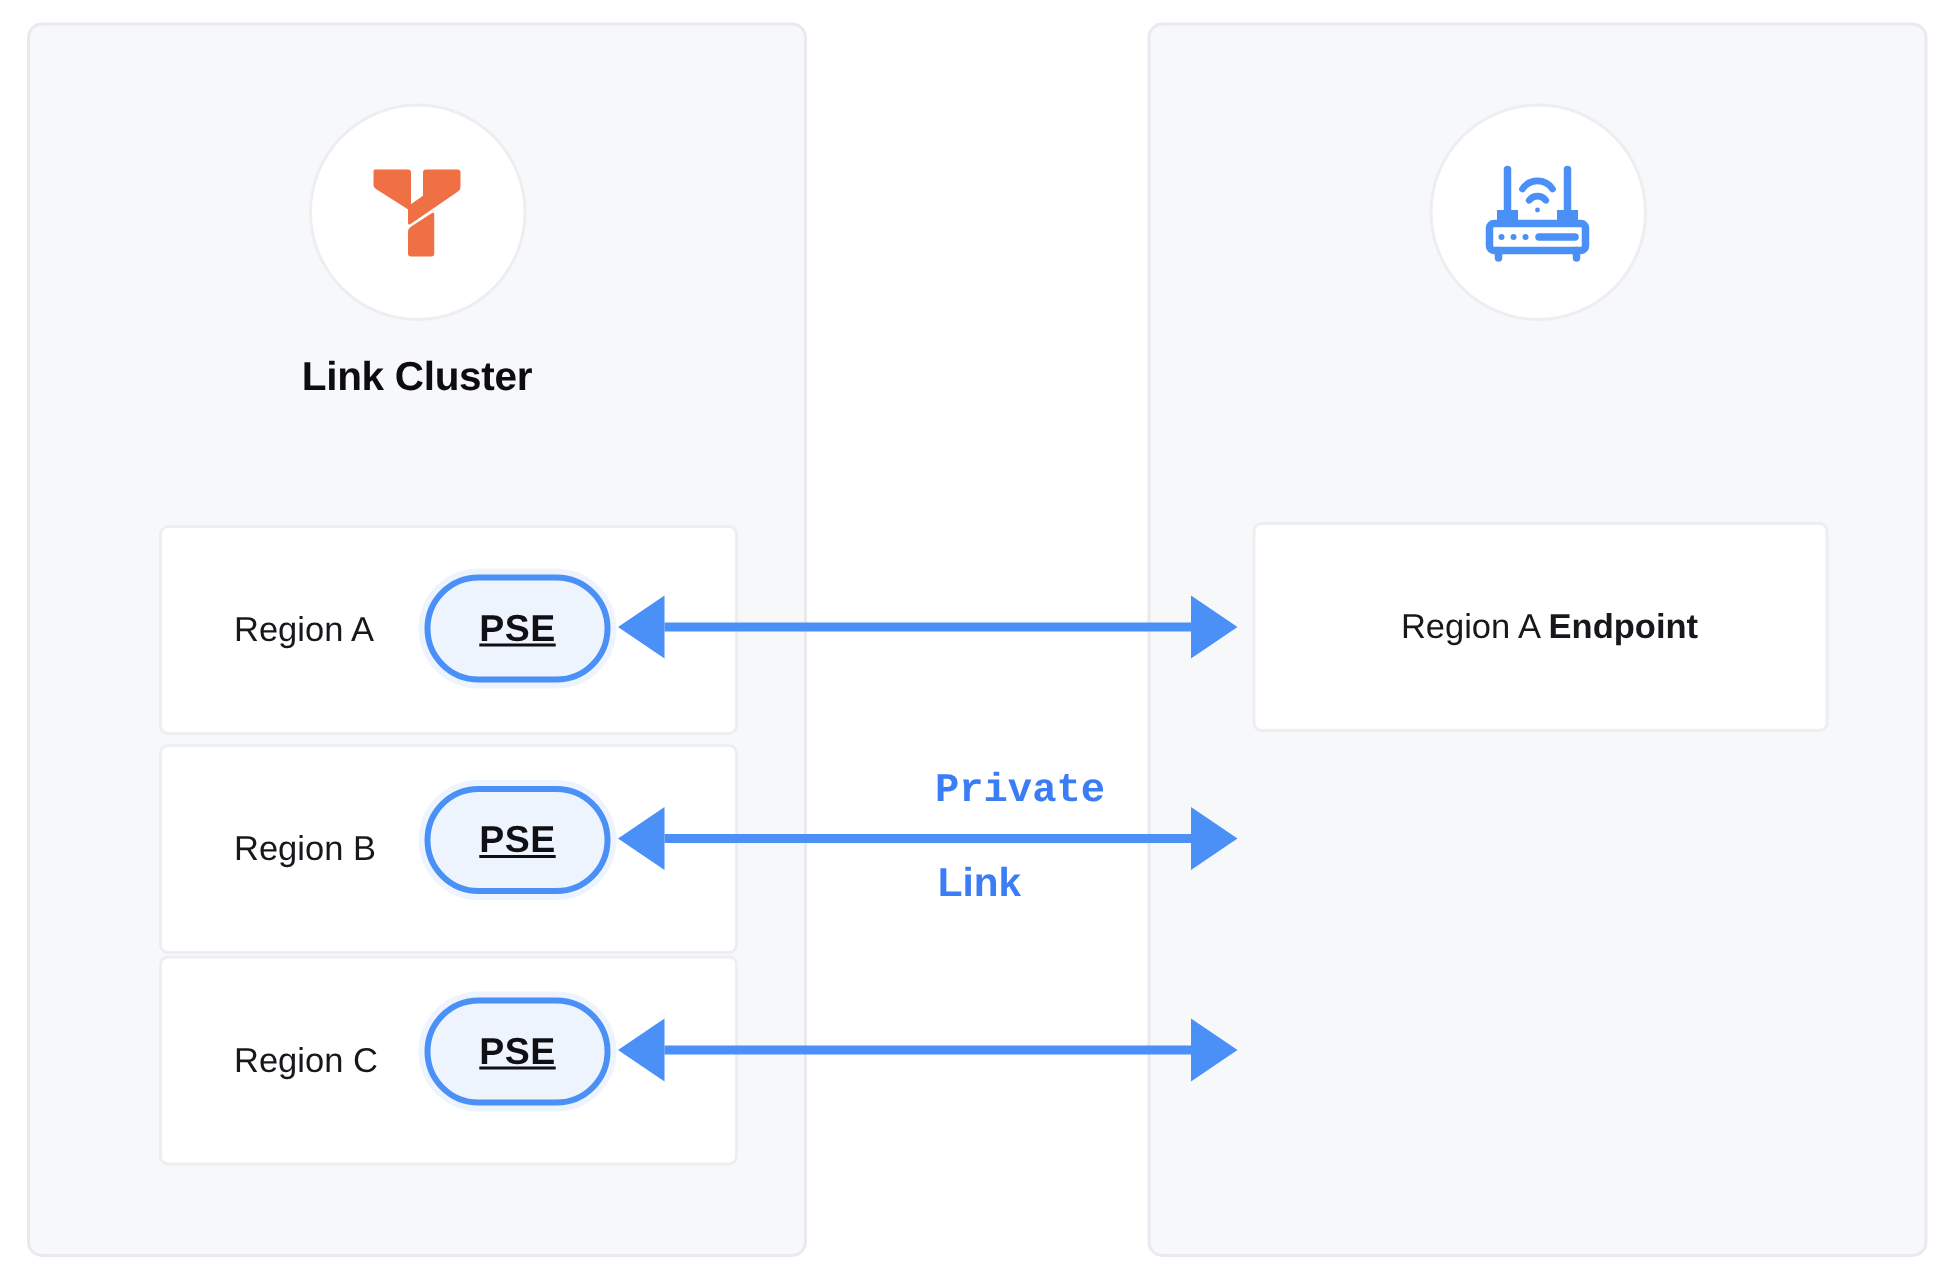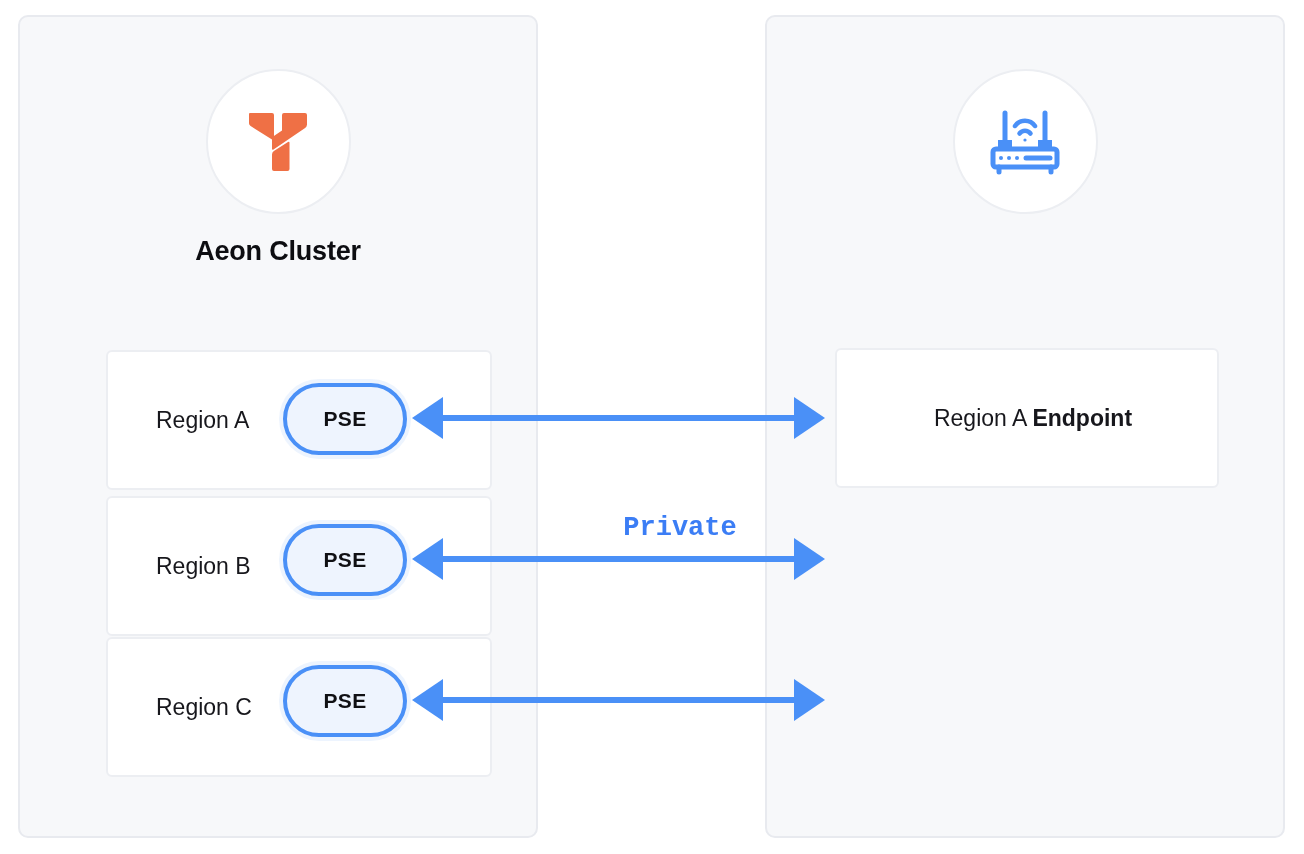--- a/index.html
+++ b/index.html
@@ -91,24 +91,25 @@
     border-radius: 36px;
     background: #eef4fe;
     box-sizing: border-box;
     display: flex;
     align-items: center;
     justify-content: center;
     box-shadow: 0 0 0 4px rgba(74,144,247,0.10);
     z-index: 6;
   }
   .pse-pill span {
-    font-size: 21px;
+    font-size: 25px;
     font-weight: bold;
     color: #101014;
     letter-spacing: 0.3px;
+    text-decoration: underline;
   }
 
   
   .endpoint-box {
     position: absolute;
     left: 835px;
     width: 384px;
     height: 140px;
     background: #ffffff;
     border: 2px solid #eceef2;
@@ -171,21 +172,21 @@
   <div class="panel" id="panel-left">
     <div class="panel-header">
       <div class="icon-circle">
         <svg width="62" height="66" viewBox="0 0 62 66" aria-hidden="true">
           <path d="M3 4 h22 a2 2 0 0 1 2 2 v24 a1 1 0 0 1 -1.6 0.8 L3.6 17 A3 3 0 0 1 2 14.3 V5 A1 1 0 0 1 3 4 Z" fill="#ef7045"></path>
           <path d="M37 4 h21 a2 2 0 0 1 2 2 v9.5 a4 4 0 0 1 -1.9 3.4 L26.5 40.5 a1 1 0 0 1 -1.5 -0.85 V30.5
                    a4 4 0 0 1 1.9 -3.4 L35 21.5 V6 A2 2 0 0 1 37 4 Z" fill="#ef7045"></path>
           <path d="M25 45.5 a4 4 0 0 1 1.9 -3.4 L41 33 a1 1 0 0 1 1.5 0.85 V60 a2 2 0 0 1 -2 2 H27 a2 2 0 0 1 -2 -2 Z" fill="#ef7045"></path>
         </svg>
       </div>
-      <div class="panel-title">Aeon Cluster</div>
+      <div class="panel-title">Link Cluster</div>
     </div>
 
     <div class="region-box" style="top:333px">
       <div class="region-label">Region A</div>
     </div>
 
     <div class="region-box" style="top:479px">
       <div class="region-label">Region B</div>
     </div>
 
@@ -255,14 +256,17 @@
 
   <div class="connector">
     <div class="arrow-head arrow-left" style="left:412px; top:679px"></div>
     <div class="conn-line" style="left:443px; top:697px; width:375px"></div>
     <div class="arrow-head arrow-right" style="left:794px; top:679px"></div>
   </div>
 
   <div class="link-caption" id="caption-top">
     <span class="cap-line">Private</span>
   </div>
+  <div class="link-caption" id="caption-bot">
+    <span class="cap-line">Link</span>
+  </div>
 
 </div>
 
 </body></html>

